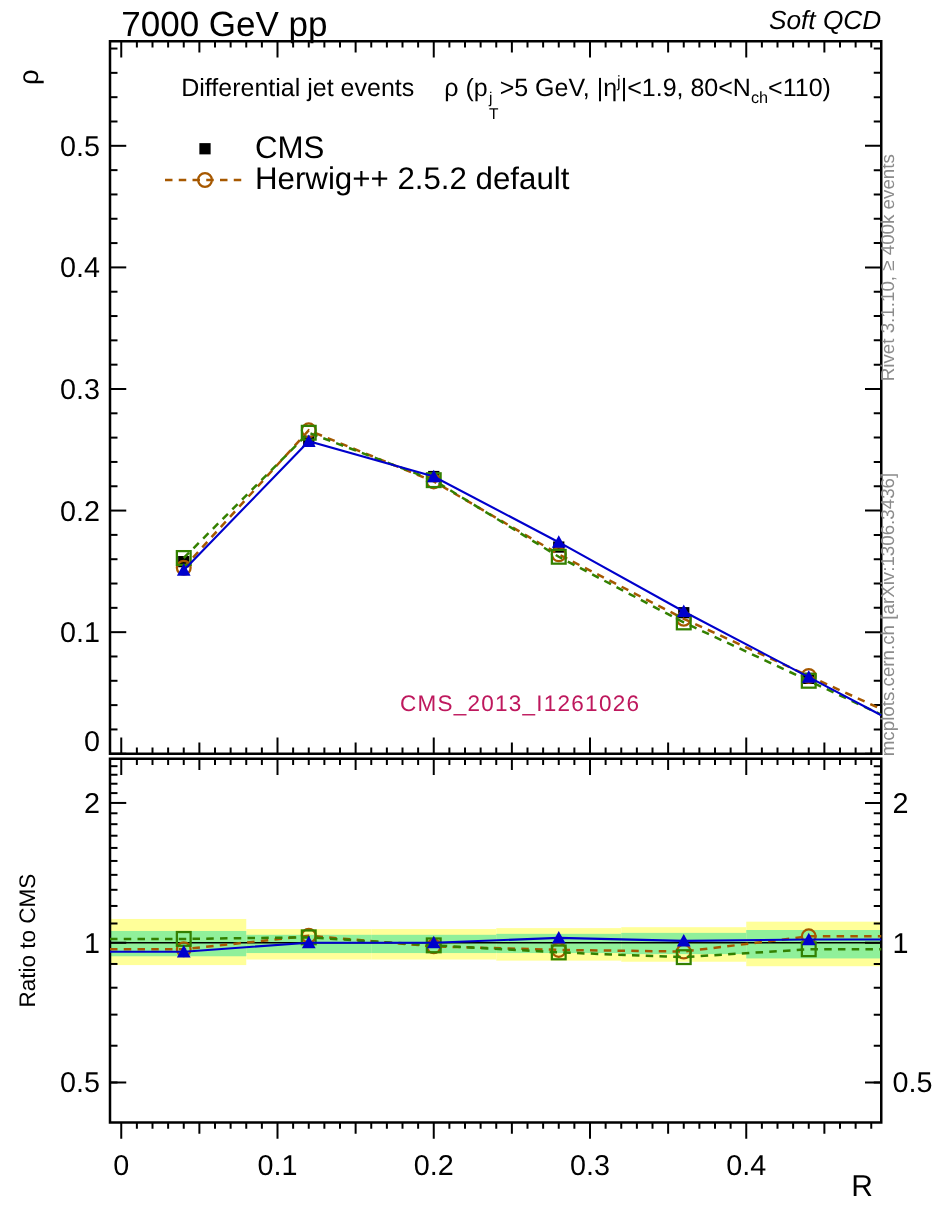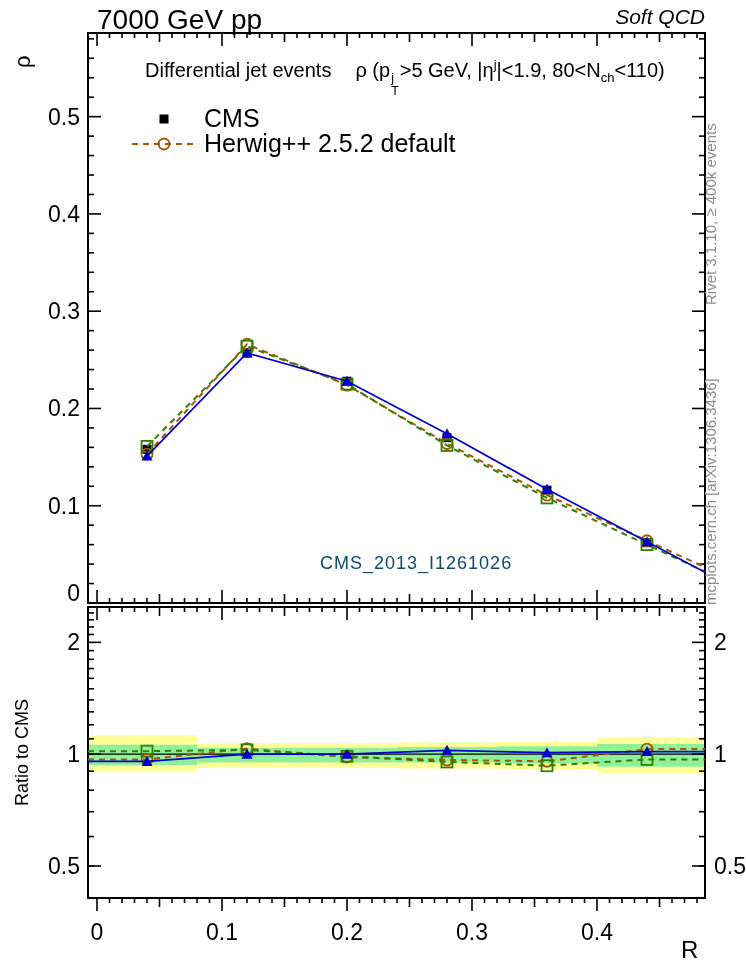--- a/index.html
+++ b/index.html
@@ -14,21 +14,21 @@
          vertical-align:-0.45em;margin:0 1px;}
   .stack span{display:block;}
   sup{font-size:0.65em;} sub{font-size:0.65em;}
   .vtext{writing-mode:vertical-rl;transform:rotate(180deg);}
   .ylab-main{left:10px;top:28px;height:40px;font-size:22px;}
   .ylab-ratio{left:12px;top:607px;height:291px;font-size:18px;text-align:center;}
   .vnote{left:702px;font-size:15px;color:#8c8c8c;height:272px;}
   .vnote-top{top:33px;}
   .vnote-bottom{top:333px;}
   .xlab{left:681px;top:936px;font-size:24px;}
-  .watermark{left:320px;top:553px;font-size:18px;color:#0c4a6e;letter-spacing:1px;}
+  .watermark{left:320px;top:553px;font-size:18px;color:#be185d;letter-spacing:1px;}
   .legend{left:130px;top:106px;}
   .lrow{display:flex;align-items:center;height:25px;font-size:25px;}
   .lrow svg{margin-right:6px;}
 </style>
 </head>
 <body>
 
 <div class="page">
   <div class="abs hdr-left">7000 GeV pp</div>
   <div class="abs hdr-right">Soft QCD</div>

